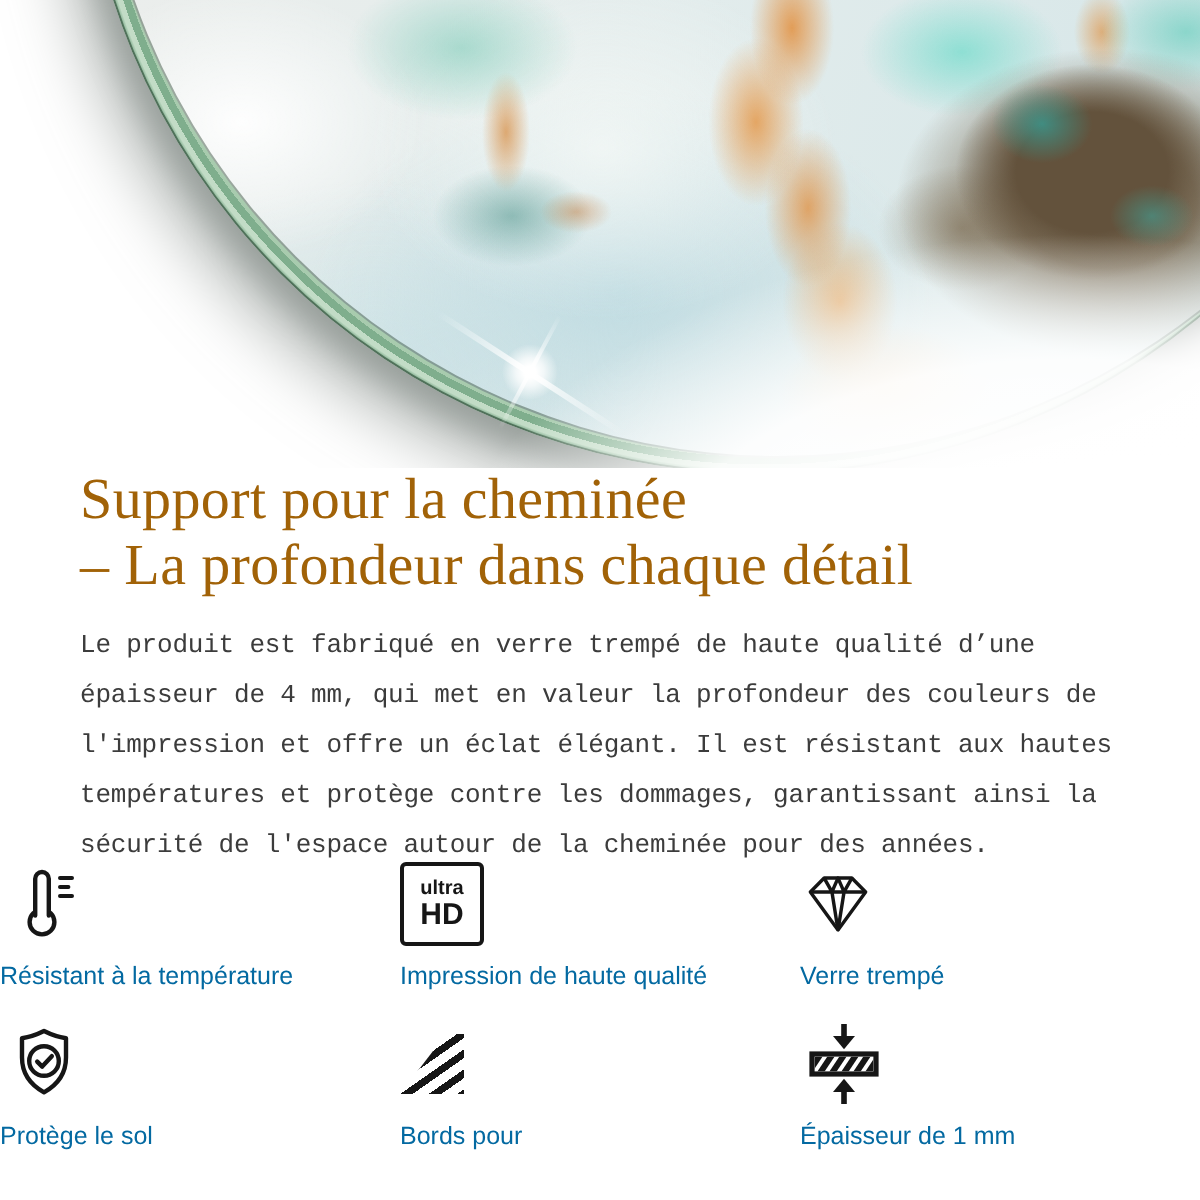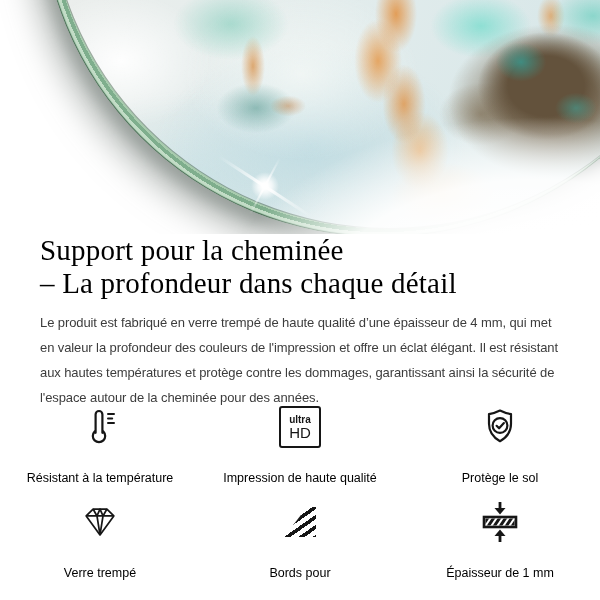--- a/index.html
+++ b/index.html
@@ -50,32 +50,32 @@
   .sparkle .glow{left:-14px;top:-14px;width:28px;height:28px;border-radius:50%;
     background:radial-gradient(circle,#fff 0 3px,rgba(255,255,255,.75) 7px,rgba(255,255,255,0) 14px);}
   .sparkle .ray1{left:-55px;top:-1.5px;width:110px;height:3px;transform:rotate(33deg);
     background:linear-gradient(90deg,rgba(255,255,255,0),rgba(255,255,255,.95),rgba(255,255,255,0));}
   .sparkle .ray2{left:-32px;top:-1px;width:64px;height:2px;transform:rotate(-62deg);
     background:linear-gradient(90deg,rgba(255,255,255,0),rgba(255,255,255,.9),rgba(255,255,255,0));}
 
   
   .content{padding:0 40px;}
   h1.title{font-family:"Liberation Serif", serif;font-weight:400;font-size:29px;line-height:33px;
-    color:#000000;margin:0;letter-spacing:.2px;}
-  p.desc{margin:10px 0 0;font-size:13px;line-height:25px;color:#3c3c3c;letter-spacing:-.1px;width:524px;}
+    color:#a16207;margin:0;letter-spacing:.2px;}
+  p.desc{margin:10px 0 0;font-size:13px;line-height:25px;color:#3c3c3c;letter-spacing:-.1px;width:524px;font-family:Liberation Mono, monospace;}
 
   
   .features{display:grid;grid-template-columns:repeat(3,1fr);margin:-6px -40px 0;row-gap:14px;}
-  .feature{display:flex;flex-direction:column;align-items:center;}
+  .feature{display:flex;flex-direction:column;align-items:flex-start;}
   .icon-holder{height:46px;display:flex;align-items:center;justify-content:center;}
-  .feature-label{margin-top:21px;font-size:12.5px;color:#000000;}
+  .feature-label{margin-top:6px;font-size:12.5px;color:#0369a1;}
   .uhd{width:38px;height:38px;border:2.5px solid #161616;border-radius:3px;display:flex;
     flex-direction:column;align-items:center;justify-content:center;color:#161616;}
   .uhd-top{font-size:10px;font-weight:700;line-height:11px;}
-  .uhd-bottom{font-size:15px;font-weight:400;line-height:15px;}
+  .uhd-bottom{font-size:15px;font-weight:700;line-height:15px;}
   .polished{width:32px;height:30px;
     background:repeating-linear-gradient(145deg,#161616 0 3.6px,rgba(0,0,0,0) 3.6px 8.2px);
     clip-path:polygon(0% 100%,72% 0%,100% 0%,100% 100%);}
 </style>
 </head>
 <body>
 
 <div class="page">
 
   <div class="hero">
@@ -112,37 +112,37 @@
           <div class="uhd">
             <span class="uhd-top">ultra</span>
             <span class="uhd-bottom">HD</span>
           </div>
         </div>
         <span class="feature-label">Impression de haute qualité</span>
       </div>
 
       <div class="feature">
         <div class="icon-holder">
+          <svg width="38" height="32" viewBox="0 0 44 36" fill="none" stroke="#161616" stroke-width="2" stroke-linejoin="round">
+            <path d="M14 3 H30 L38 11 L22 33 L6 11 Z"></path>
+            <path d="M6 11 H38 M14 3 L18.5 11 L22 3 L25.5 11 L30 3 M18.5 11 L22 33 M25.5 11 L22 33"></path>
+          </svg>
+        </div>
+        <span class="feature-label">Verre trempé</span>
+      </div>
+
+      <div class="feature">
+        <div class="icon-holder">
           <svg width="44" height="44" viewBox="0 0 44 44" fill="none" stroke="#161616" stroke-width="2.2" stroke-linejoin="round" stroke-linecap="round">
             <path d="M22 5.5 C25 7 29.5 8.6 33 9.1 V18.8 C33 27 28.5 32.6 22 36.2 C15.5 32.6 11 27 11 18.8 V9.1 C14.5 8.6 19 7 22 5.5 Z"></path>
             <circle cx="22" cy="20.5" r="7.4"></circle>
             <path d="M18.6 20.8 l2.5 2.5 l4.8 -5.2"></path>
           </svg>
         </div>
         <span class="feature-label">Protège le sol</span>
-      </div>
-
-      <div class="feature">
-        <div class="icon-holder">
-          <svg width="38" height="32" viewBox="0 0 44 36" fill="none" stroke="#161616" stroke-width="2" stroke-linejoin="round">
-            <path d="M14 3 H30 L38 11 L22 33 L6 11 Z"></path>
-            <path d="M6 11 H38 M14 3 L18.5 11 L22 3 L25.5 11 L30 3 M18.5 11 L22 33 M25.5 11 L22 33"></path>
-          </svg>
-        </div>
-        <span class="feature-label">Verre trempé</span>
       </div>
 
       <div class="feature">
         <div class="icon-holder">
           <div class="polished"></div>
         </div>
         <span class="feature-label">Bords pour</span>
       </div>
 
       <div class="feature">

